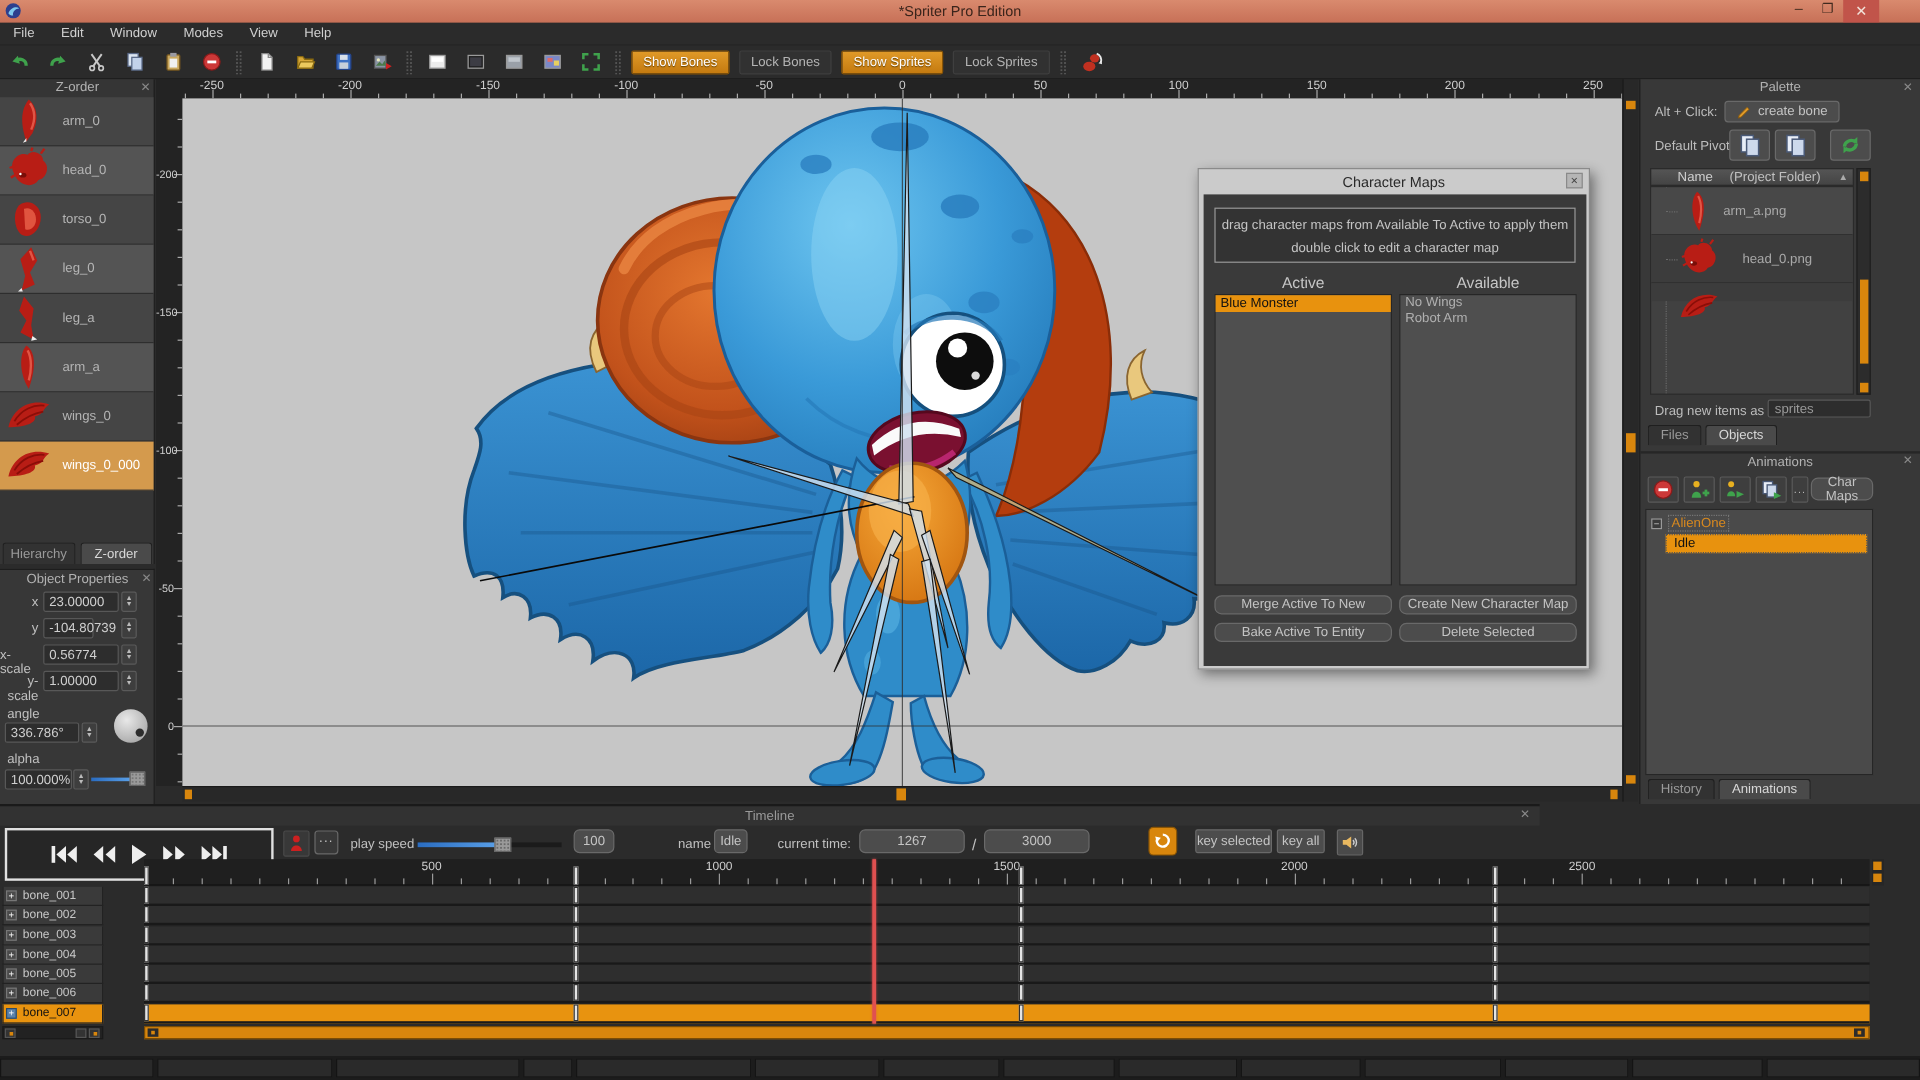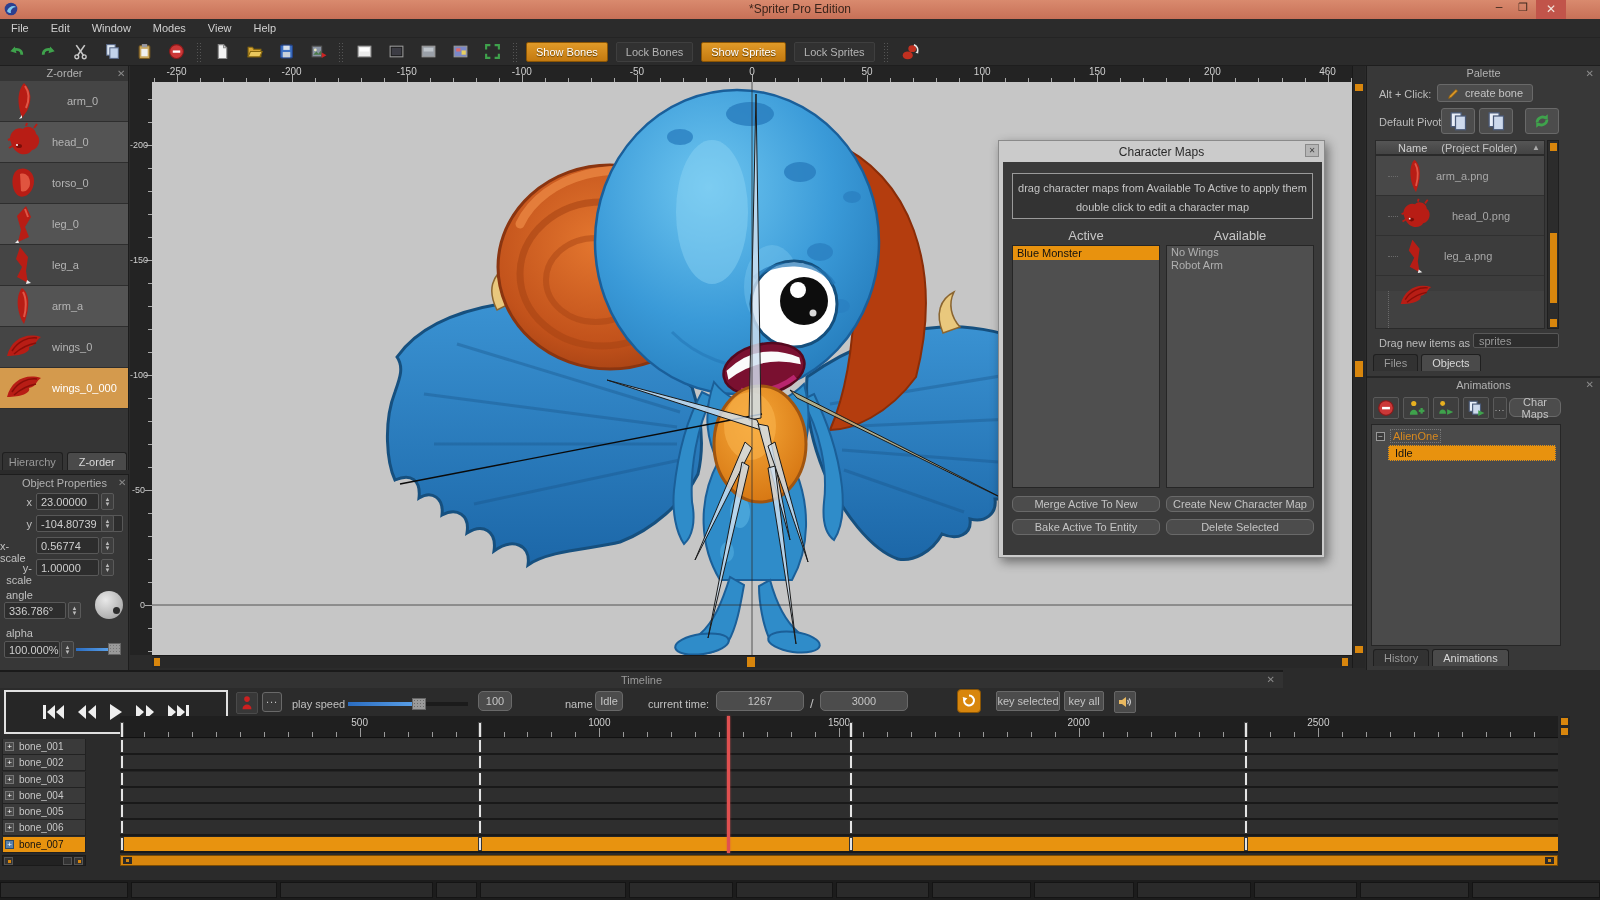--- a/index.html
+++ b/index.html
@@ -164,21 +164,21 @@
         </svg>
       </div>
     </div>
 
   <div class="abs" id="zorder-panel" style="left:0;top:66px;width:129px;height:404px;background:#353535;border-right:1px solid #1d1d1d">
     <div style="height:15px;position:relative">
       <span class="pt abs" style="left:0;width:129px;top:1px">Z-order</span>
       <span class="x abs" style="left:117px;top:3px">✕</span>
     </div>
     <div id="zorder-list" style="position:relative">
-        <div style="height: 41px; display: flex; align-items: center; border-bottom: 1px solid rgb(46, 46, 46); background: rgb(69, 69, 69); gap: 15px;">
+        <div style="height: 41px; display: flex; align-items: center; border-bottom: 1px solid rgb(46, 46, 46); background: rgb(69, 69, 69);">
           <span style="margin-left: 4px; width: 40px; height: 40px;">
             <svg width="40" height="40" viewBox="0 0 40 40">
               <path d="M20,2 C29,10 27,22 23,30 L18,37 C15,28 11,13 20,2 Z" fill="#b81d15"></path>
               <path d="M21,5 C26,12 25,20 22,27" stroke="#e05545" stroke-width="2" fill="none"></path>
               <path d="M18,34 l-3,4 3,-1 z" fill="#eee"></path>
             </svg>
           </span>
           <span style="margin-left: 8px; font-size: 11px; color: rgb(180, 180, 180);">arm_0</span>
         </div>
         <div style="height: 41px; display: flex; align-items: center; border-bottom: 1px solid rgb(46, 46, 46); background: rgb(84, 84, 84);">
@@ -263,21 +263,21 @@
         <div style="position: relative; height: 22px;">
           <span style="position: absolute; right: 96px; top: 5px; color: rgb(192, 192, 192);">x</span>
           <div class="fld abs" style="position: absolute; left: 36px; top: 2px; width: 63px; height: 17px; padding-left: 4px;">23.00000</div>
           <div class="spin abs" style="position: absolute; left: 101px; top: 2px; height: 17px;">
             <span>▲</span>
             <span>▼</span>
           </div>
         </div>
         <div style="position: relative; height: 22px;">
           <span style="position: absolute; right: 96px; top: 5px; color: rgb(192, 192, 192);">y</span>
-          <div class="fld abs" style="position: absolute; left: 36px; top: 2px; width: 87px; height: 17px; padding-left: 4px; text-align: center;">-104.80739</div>
+          <div class="fld abs" style="position: absolute; left: 36px; top: 2px; width: 42px; height: 17px; padding-left: 4px; text-align: center;">-104.80739</div>
           <div class="spin abs" style="position: absolute; left: 101px; top: 2px; height: 17px;">
             <span>▲</span>
             <span>▼</span>
           </div>
         </div>
         <div style="position: relative; height: 22px;">
           <span style="position: absolute; right: 96px; top: 5px; color: rgb(192, 192, 192);">x-scale</span>
           <div class="fld abs" style="position: absolute; left: 36px; top: 2px; width: 63px; height: 17px; padding-left: 4px;">0.56774</div>
           <div class="spin abs" style="position: absolute; left: 101px; top: 2px; height: 17px;">
             <span>▲</span>
@@ -374,21 +374,21 @@
       <span style="position: absolute; left: 31.5px; top: 0px; width: 30px; text-align: center; font-size: 10px; color: rgb(207, 207, 207);">-250</span>
       <span style="position: absolute; left: 146.6px; top: 0px; width: 30px; text-align: center; font-size: 10px; color: rgb(207, 207, 207);">-200</span>
       <span style="position: absolute; left: 261.7px; top: 0px; width: 30px; text-align: center; font-size: 10px; color: rgb(207, 207, 207);">-150</span>
       <span style="position: absolute; left: 376.8px; top: 0px; width: 30px; text-align: center; font-size: 10px; color: rgb(207, 207, 207);">-100</span>
       <span style="position: absolute; left: 491.9px; top: 0px; width: 30px; text-align: center; font-size: 10px; color: rgb(207, 207, 207);">-50</span>
       <span style="position: absolute; left: 607px; top: 0px; width: 30px; text-align: center; font-size: 10px; color: rgb(207, 207, 207);">0</span>
       <span style="position: absolute; left: 722.1px; top: 0px; width: 30px; text-align: center; font-size: 10px; color: rgb(207, 207, 207);">50</span>
       <span style="position: absolute; left: 837.2px; top: 0px; width: 30px; text-align: center; font-size: 10px; color: rgb(207, 207, 207);">100</span>
       <span style="position: absolute; left: 952.3px; top: 0px; width: 30px; text-align: center; font-size: 10px; color: rgb(207, 207, 207);">150</span>
       <span style="position: absolute; left: 1067.4px; top: 0px; width: 30px; text-align: center; font-size: 10px; color: rgb(207, 207, 207);">200</span>
-      <span style="position: absolute; left: 1182.5px; top: 0px; width: 30px; text-align: center; font-size: 10px; color: rgb(207, 207, 207);">460</span>
+      <span style="position: absolute; left: 1182.5px; top: 0px; width: 30px; text-align: center; font-size: 10px; color: rgb(207, 207, 207);">250</span>
     </div>
   <div class="abs" id="vruler" style="left:130px;top:82px;width:22px;height:573px;background:#232323;overflow:hidden">
       <div style="position: absolute; left: 18px; top: 16.6px; width: 4px; height: 1px; background: rgb(170, 170, 170);"></div>
       <div style="position: absolute; left: 18px; top: 39.6px; width: 4px; height: 1px; background: rgb(170, 170, 170);"></div>
       <div style="position: absolute; left: 15px; top: 62.6px; width: 7px; height: 1px; background: rgb(170, 170, 170);"></div>
       <div style="position: absolute; left: 18px; top: 85.6px; width: 4px; height: 1px; background: rgb(170, 170, 170);"></div>
       <div style="position: absolute; left: 18px; top: 108.6px; width: 4px; height: 1px; background: rgb(170, 170, 170);"></div>
       <div style="position: absolute; left: 18px; top: 131.7px; width: 4px; height: 1px; background: rgb(170, 170, 170);"></div>
       <div style="position: absolute; left: 18px; top: 154.7px; width: 4px; height: 1px; background: rgb(170, 170, 170);"></div>
       <div style="position: absolute; left: 15px; top: 177.7px; width: 7px; height: 1px; background: rgb(170, 170, 170);"></div>
@@ -610,30 +610,20 @@
           <div style="position: absolute; left: 12px; top: 20px; width: 10px; height: 0px; border-top: 1px dotted rgb(106, 106, 106);"></div>
           <span style="position: absolute; left: 22px; top: 2px; width: 36px; height: 36px;">
             <svg width="36" height="36" viewBox="0 0 40 40">
               <path d="M7,21 C3,11 13,4 19,7 C23,2 32,6 32,12 C38,16 35,27 28,28 C24,35 11,34 7,21 Z" fill="#b81d15"></path>
               <path d="M4,18 l5,-2 M5,26 l5,-3 M30,6 l3,-4 M22,4 l1,-3" stroke="#b81d15" stroke-width="2"></path>
               <ellipse cx="15" cy="24" rx="3" ry="2" fill="#7a0e08"></ellipse>
               <circle cx="13" cy="23" r="1" fill="#fff"></circle>
             </svg>
           </span>
           <span style="position: absolute; left: 76px; top: 14px; font-size: 11px; color: rgb(168, 168, 168);">head_0.png</span>
-        </div>
-        <div style="position: relative; height: 40px; display: flex; align-items: center; border-bottom: 1px solid rgb(48, 48, 48); background: rgb(60, 60, 60);">
-          <div style="position: absolute; left: 12px; top: 20px; width: 10px; height: 0px; border-top: 1px dotted rgb(106, 106, 106);"></div>
-          <span style="position: absolute; left: 22px; top: 2px; width: 36px; height: 36px;">
-            <svg width="36" height="36" viewBox="0 0 40 40">
-              <path d="M16,2 L12,14 L18,22 L13,32 L24,38 L22,26 L24,12 Z" fill="#b81d15"></path>
-              <path d="M23,35 l4,3 -5,1 z" fill="#eee"></path>
-            </svg>
-          </span>
-          <span style="position: absolute; left: 68px; top: 14px; font-size: 11px; color: rgb(168, 168, 168);">leg_a.png</span>
         </div>
         <div style="position: relative; height: 15px; background: rgb(60, 60, 60);">
           <svg width="36" height="36" viewBox="0 0 40 40" style="position:absolute;left:22px;top:2px">
             <path d="M3,29 C7,13 21,5 37,10 C31,14 33,18 25,20 C27,25 17,29 3,29 Z" fill="#b81d15"></path>
             <path d="M8,24 C14,14 24,10 33,11 M10,27 C18,20 26,17 32,16" stroke="#8a0e08" stroke-width="1.5" fill="none"></path>
           </svg>
         </div>
       </div>
     <div class="abs" style="left:180px;top:74px;width:12px;height:189px;background:#2c2c2c;border:1px solid #1f1f1f">
       <div class="abs" style="left:2px;top:2px;width:7px;height:8px;background:#d8860d"></div>

